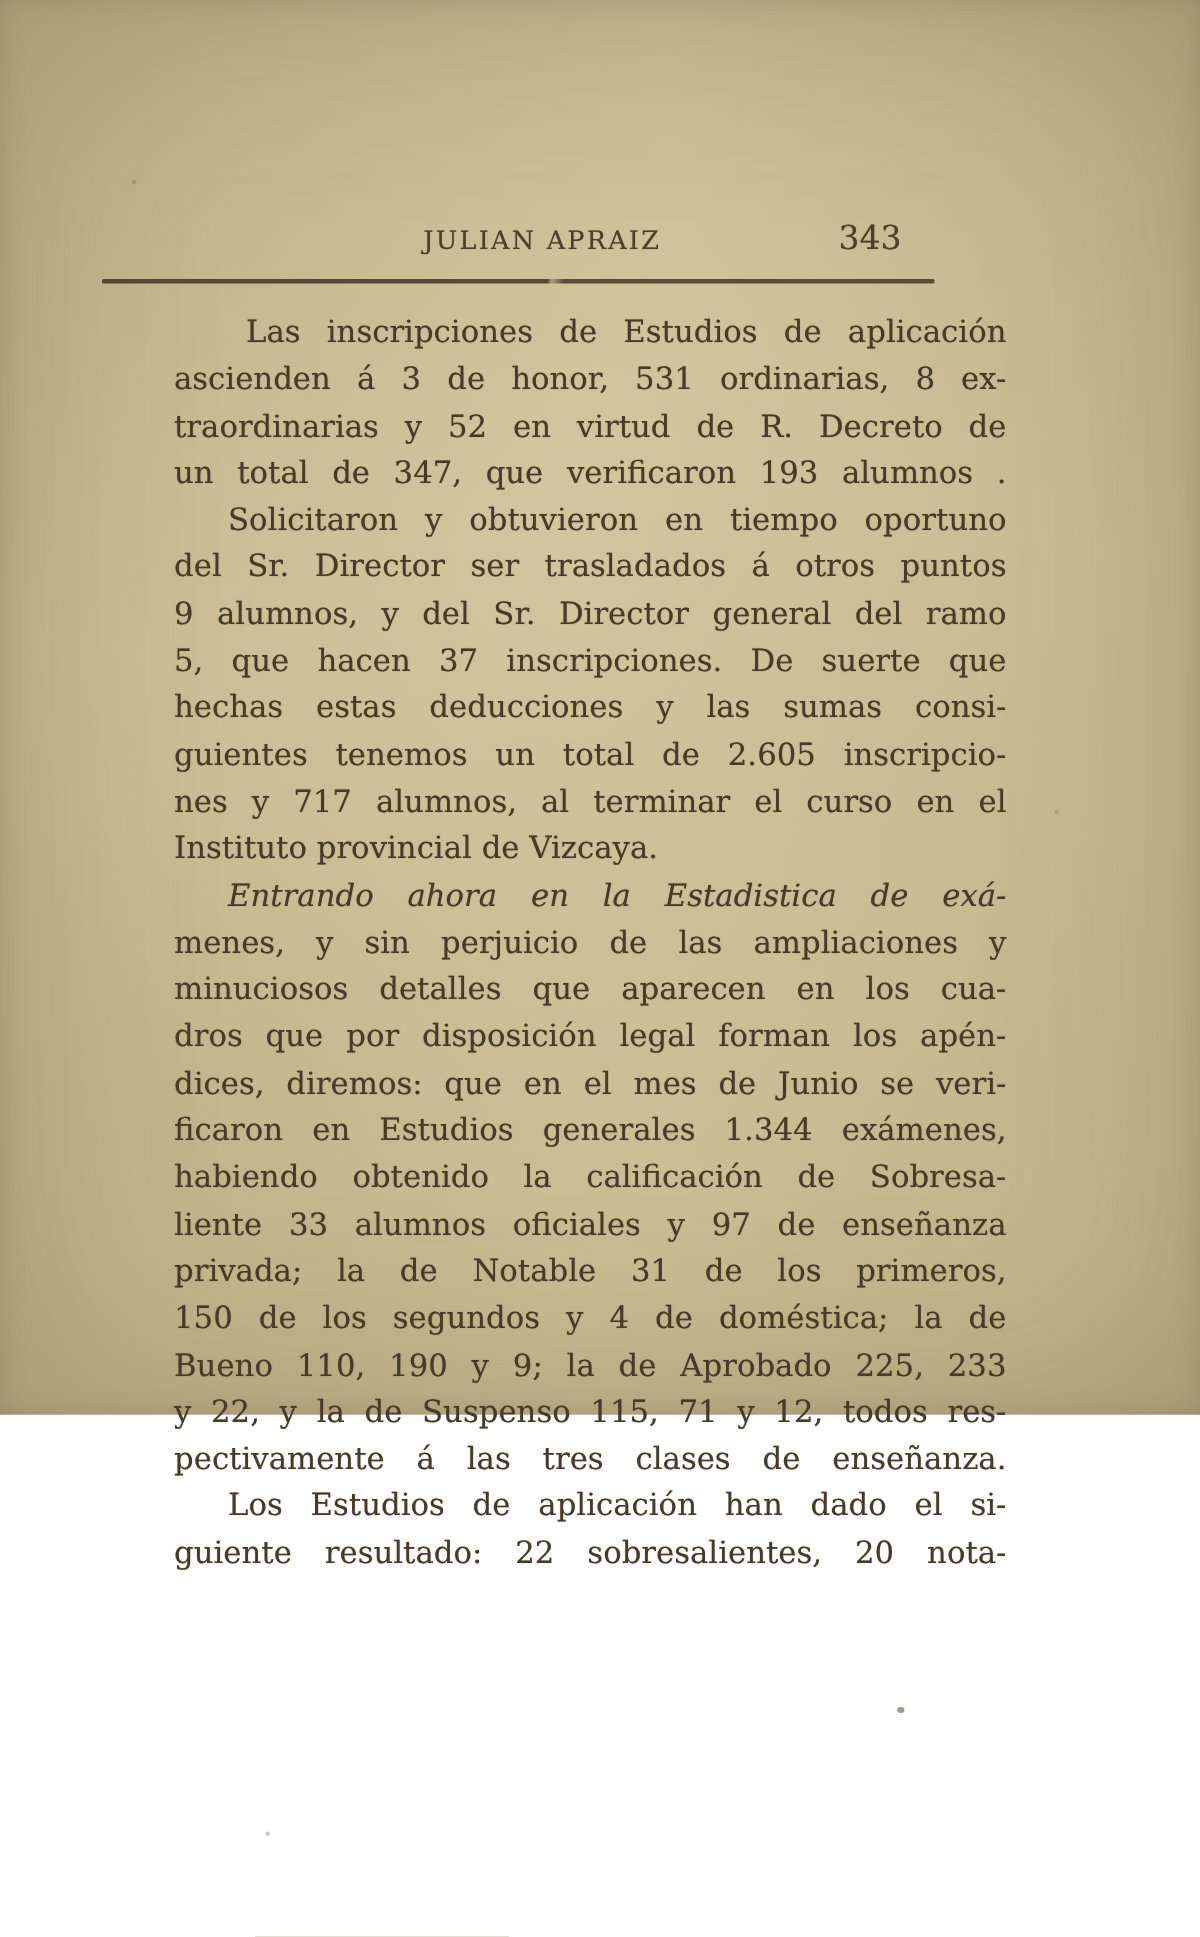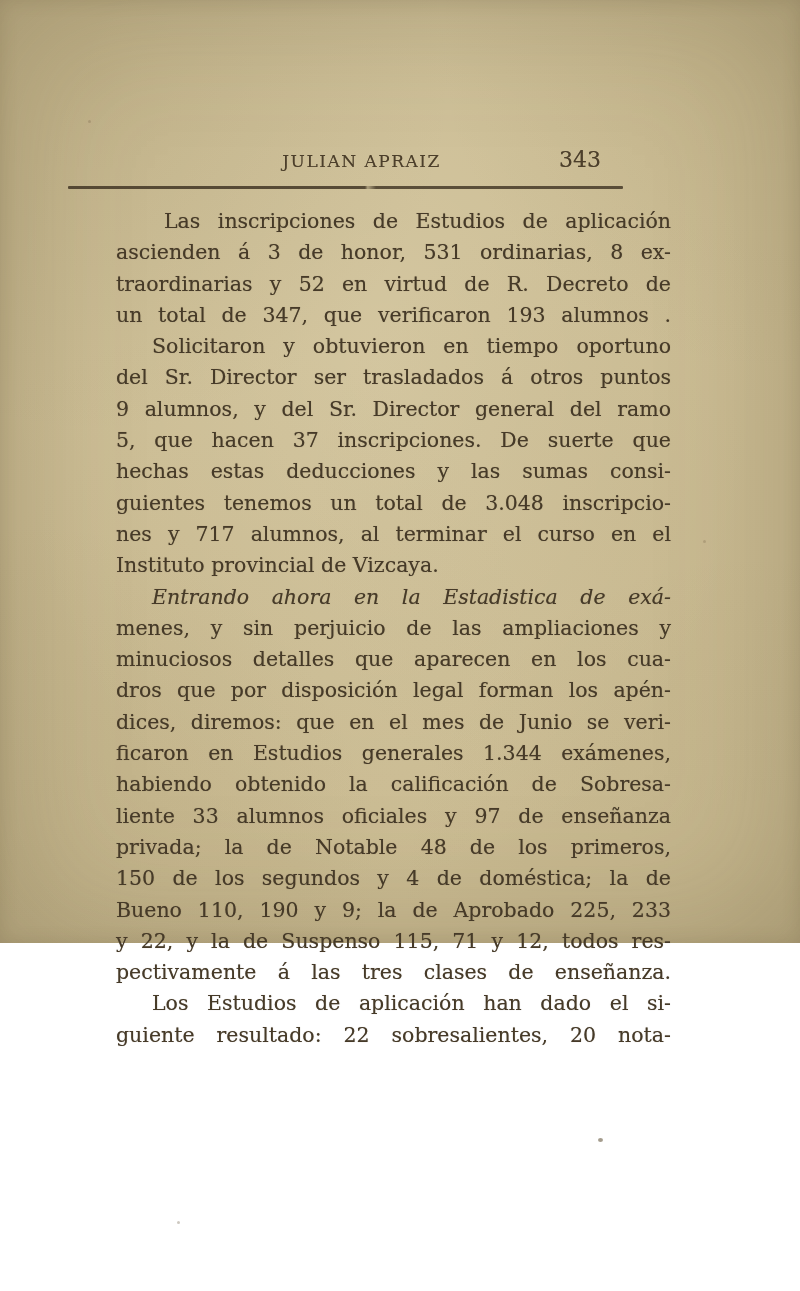--- a/index.html
+++ b/index.html
@@ -118,32 +118,32 @@
   <div class="body-lines">
       <div class="line just" style="padding-left: 48px;">Las inscripciones de Estudios de aplicación</div>
       <div class="line just">ascienden á 3 de honor, 531 ordinarias, 8 ex-</div>
       <div class="line just">traordinarias y 52 en virtud de R. Decreto de</div>
       <div class="line just">un total de 347, que verificaron 193 alumnos .</div>
       <div class="line just" style="padding-left: 36px;">Solicitaron y obtuvieron en tiempo oportuno</div>
       <div class="line just">del Sr. Director ser trasladados á otros puntos</div>
       <div class="line just">9 alumnos, y del Sr. Director general del ramo</div>
       <div class="line just">5, que hacen 37 inscripciones. De suerte que</div>
       <div class="line just">hechas estas deducciones y las sumas consi-</div>
-      <div class="line just">guientes tenemos un total de 3.048 inscripcio-</div>
+      <div class="line just">guientes tenemos un total de 2.605 inscripcio-</div>
       <div class="line just">nes y 717 alumnos, al terminar el curso en el</div>
       <div class="line">Instituto provincial de Vizcaya.</div>
       <div class="line just" style="padding-left: 36px; font-style: italic;">Entrando ahora en la Estadistica de exá-</div>
       <div class="line just">menes, y sin perjuicio de las ampliaciones y</div>
       <div class="line just">minuciosos detalles que aparecen en los cua-</div>
       <div class="line just">dros que por disposición legal forman los apén-</div>
       <div class="line just">dices, diremos: que en el mes de Junio se veri-</div>
       <div class="line just">ficaron en Estudios generales 1.344 exámenes,</div>
       <div class="line just">habiendo obtenido la calificación de Sobresa-</div>
       <div class="line just">liente 33 alumnos oficiales y 97 de enseñanza</div>
-      <div class="line just">privada; la de Notable 48 de los primeros,</div>
+      <div class="line just">privada; la de Notable 31 de los primeros,</div>
       <div class="line just">150 de los segundos y 4 de doméstica; la de</div>
       <div class="line just">Bueno 110, 190 y 9; la de Aprobado 225, 233</div>
       <div class="line just">y 22, y la de Suspenso 115, 71 y 12, todos res-</div>
       <div class="line just">pectivamente á las tres clases de enseñanza.</div>
       <div class="line just" style="padding-left: 36px;">Los Estudios de aplicación han dado el si-</div>
       <div class="line just">guiente resultado: 22 sobresalientes, 20 nota-</div>
     </div>
 
   <div class="speck s1"></div>
 

